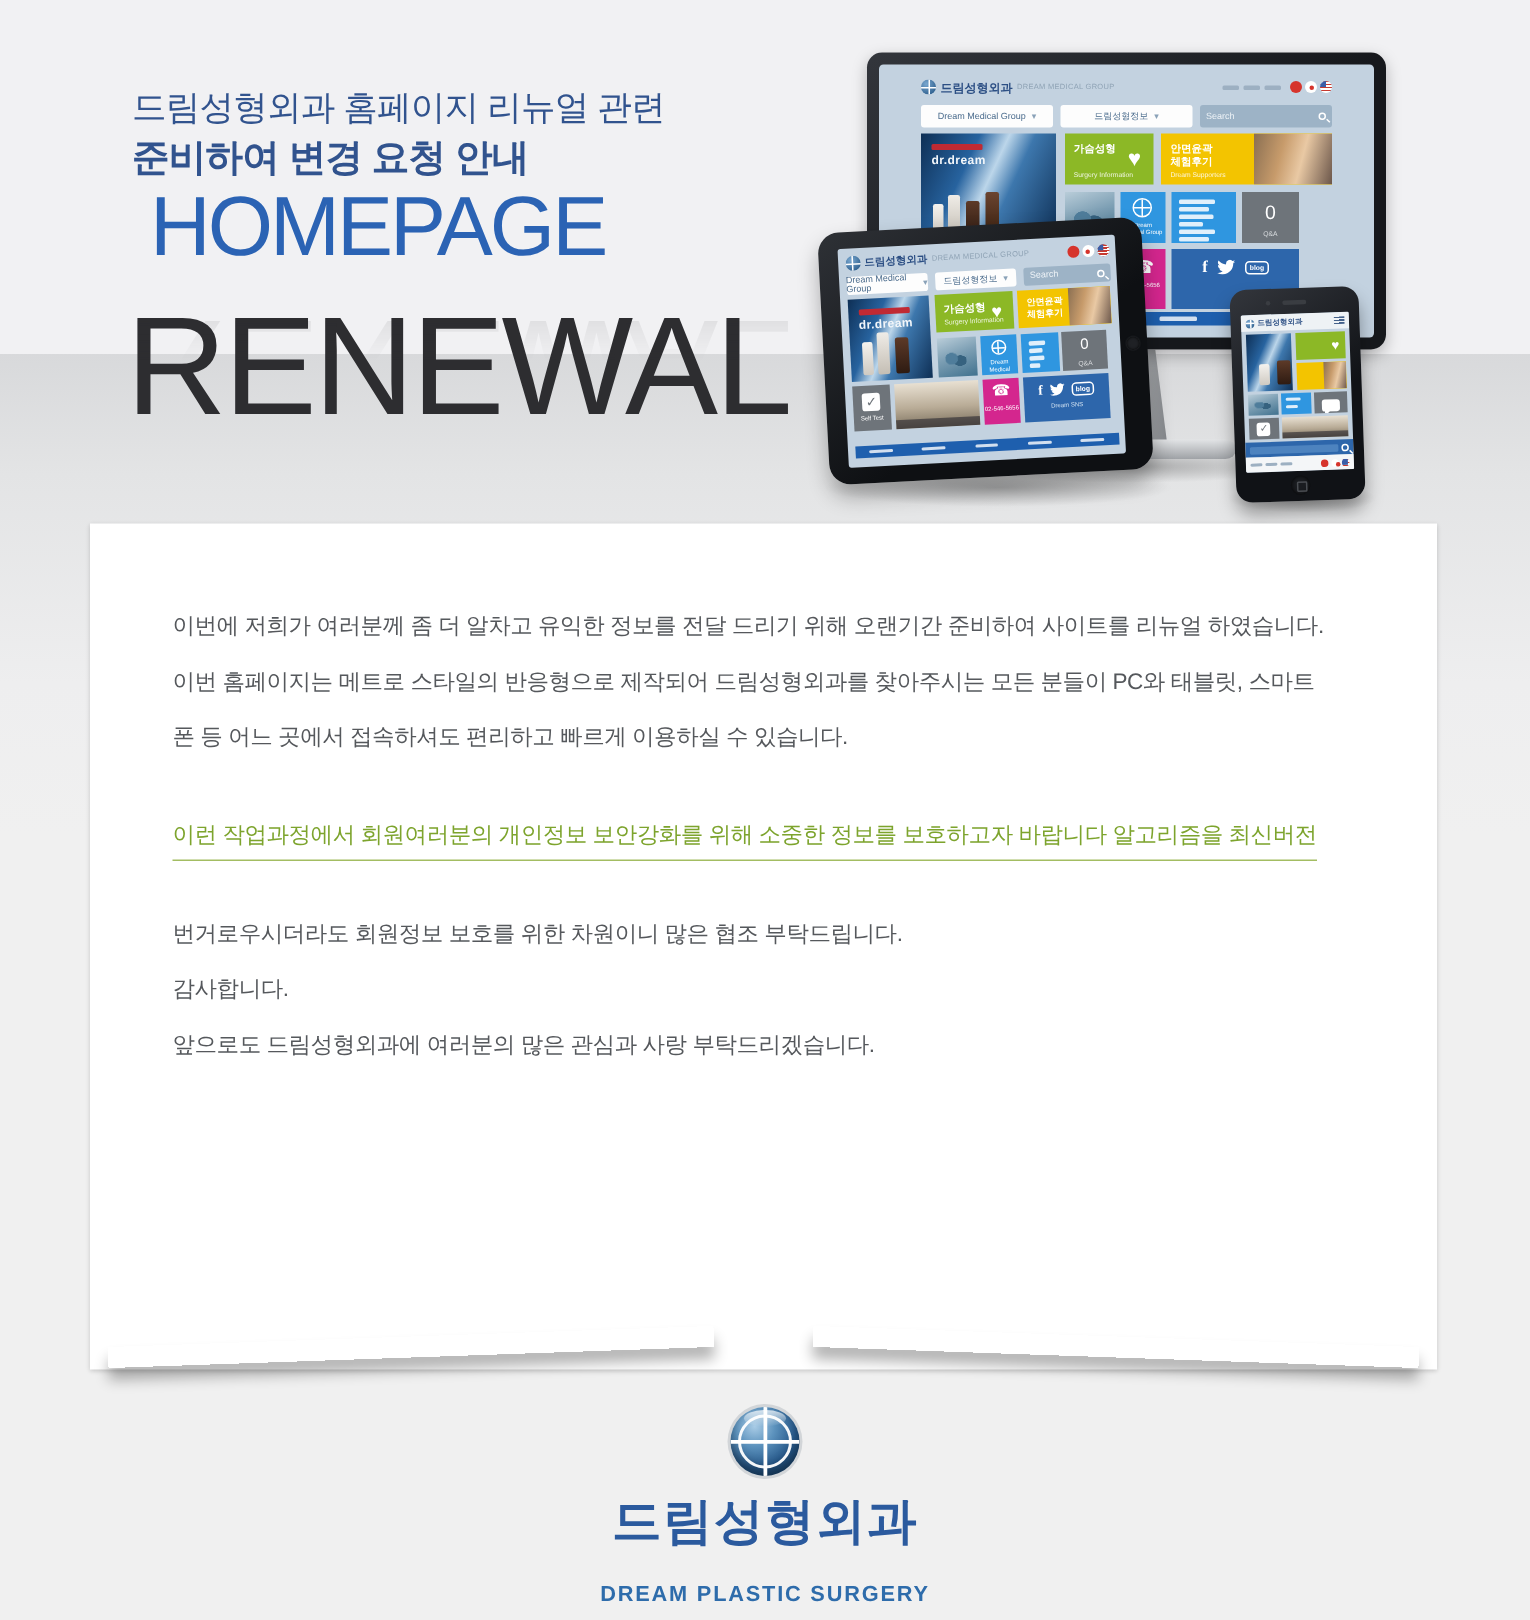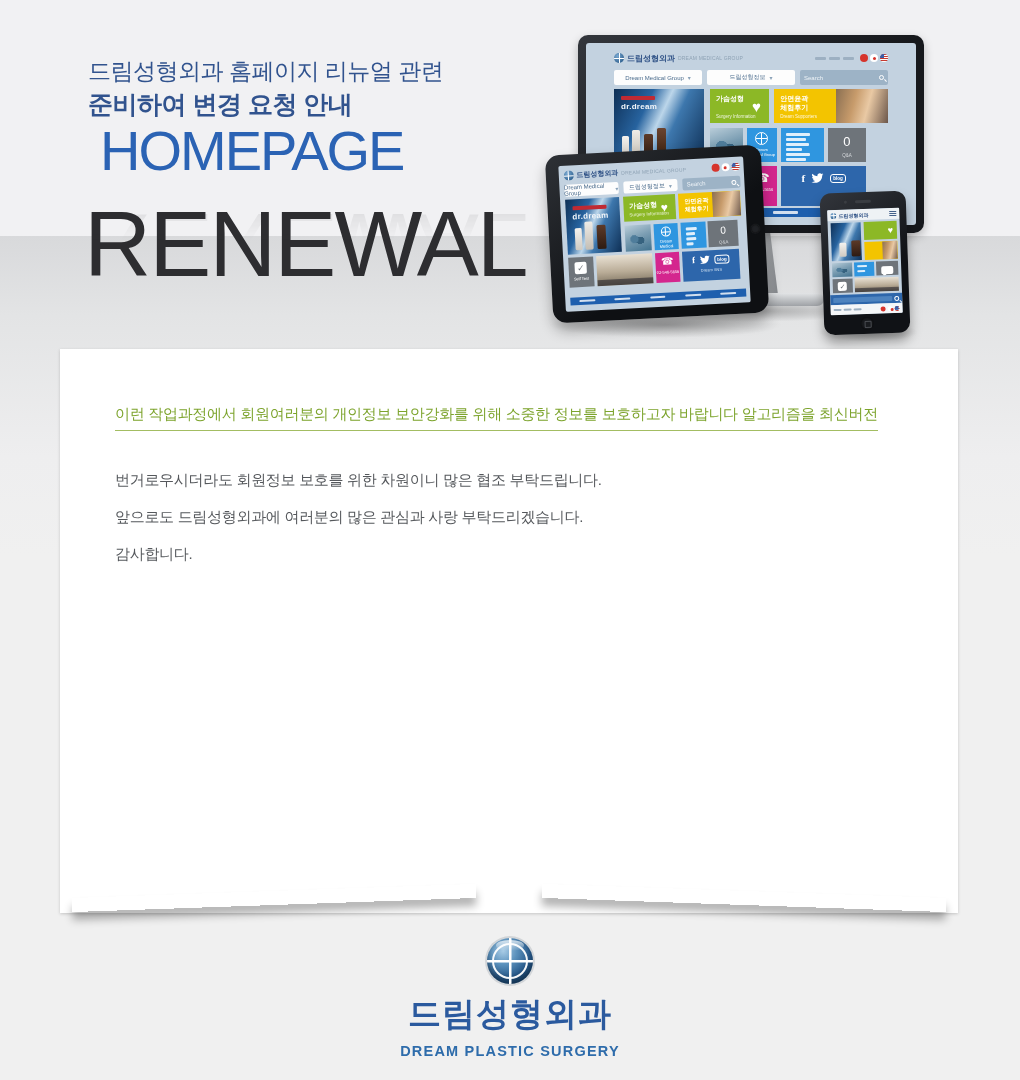--- a/index.html
+++ b/index.html
@@ -194,21 +194,21 @@
                background:radial-gradient(circle at 35% 28%,#a9cce6 0%,#5c92bd 30%,#26588a 62%,#143e63 100%);
                box-shadow:0 0 0 2px #d2d5d8, inset 0 -5px 7px rgba(0,0,0,.35); }
   .globe-big::before { content:""; position:absolute; inset:5px; border:2.5px solid rgba(255,255,255,.95);
                        border-radius:50%; }
   .globe-big::after { content:""; position:absolute; inset:0; border-radius:50%;
                background:linear-gradient(#fff,#fff) center/100% 2.5px no-repeat,
                           linear-gradient(#fff,#fff) center/2.5px 100% no-repeat; }
   .globe-shine { position:absolute; top:2px; left:9px; width:28px; height:11px; border-radius:50%;
                  background:linear-gradient(rgba(255,255,255,.75),rgba(255,255,255,0)); z-index:1; }
   .f-kr { margin-top:8px; font-size:33px; font-weight:700; color:#2b5a9e; letter-spacing:1px; }
-  .f-en { margin-top:6px; font-size:14.5px; font-weight:700; color:#2e6cab; letter-spacing:1.2px; }
+  .f-en { margin-top:18px; font-size:14.5px; font-weight:700; color:#2e6cab; letter-spacing:1.2px; }
 </style>
 </head>
 <body>
 
 <div class="page">
   <div class="band"></div>
 
   <div class="hero">
     <div class="kicker1">드림성형외과 홈페이지 리뉴얼 관련</div>
     <div class="kicker2">준비하여 변경 요청 안내</div>
@@ -469,27 +469,32 @@
             <span class="flag us"></span>
           </span>
         </div>
       </div>
       <div class="phone-home"></div>
     </div>
   </div>
 
   <div class="card">
     <div class="letter">
+      <div class="para">
+        <div class="ln">이번에 저희가 여러분께 좀 더 알차고 유익한 정보를 전달 드리기 위해 오랜기간 준비하여 사이트를 리뉴얼 하였습니다.</div>
+        <div class="ln">이번 홈페이지는 메트로 스타일의 반응형으로 제작되어 드림성형외과를 찾아주시는 모든 분들이 PC와 태블릿, 스마트</div>
+        <div class="ln">폰 등 어느 곳에서 접속하셔도 편리하고 빠르게 이용하실 수 있습니다.</div>
+      </div>
       <div class="hl-block">
         <div class="hl">이런 작업과정에서 회원여러분의 개인정보 보안강화를 위해 소중한 정보를 보호하고자 바랍니다 알고리즘을 최신버전</div>
       </div>
       <div class="para">
         <div class="ln">번거로우시더라도 회원정보 보호를 위한 차원이니 많은 협조 부탁드립니다.</div>
+        <div class="ln">감사합니다.</div>
         <div class="ln">앞으로도 드림성형외과에 여러분의 많은 관심과 사랑 부탁드리겠습니다.</div>
-        <div class="ln">감사합니다.</div>
       </div>
     </div>
   </div>
 
   <div class="footer">
     <div class="globe-big">
       <span class="globe-shine"></span>
     </div>
     <div class="f-kr">드림성형외과</div>
     <div class="f-en">DREAM PLASTIC SURGERY</div>

